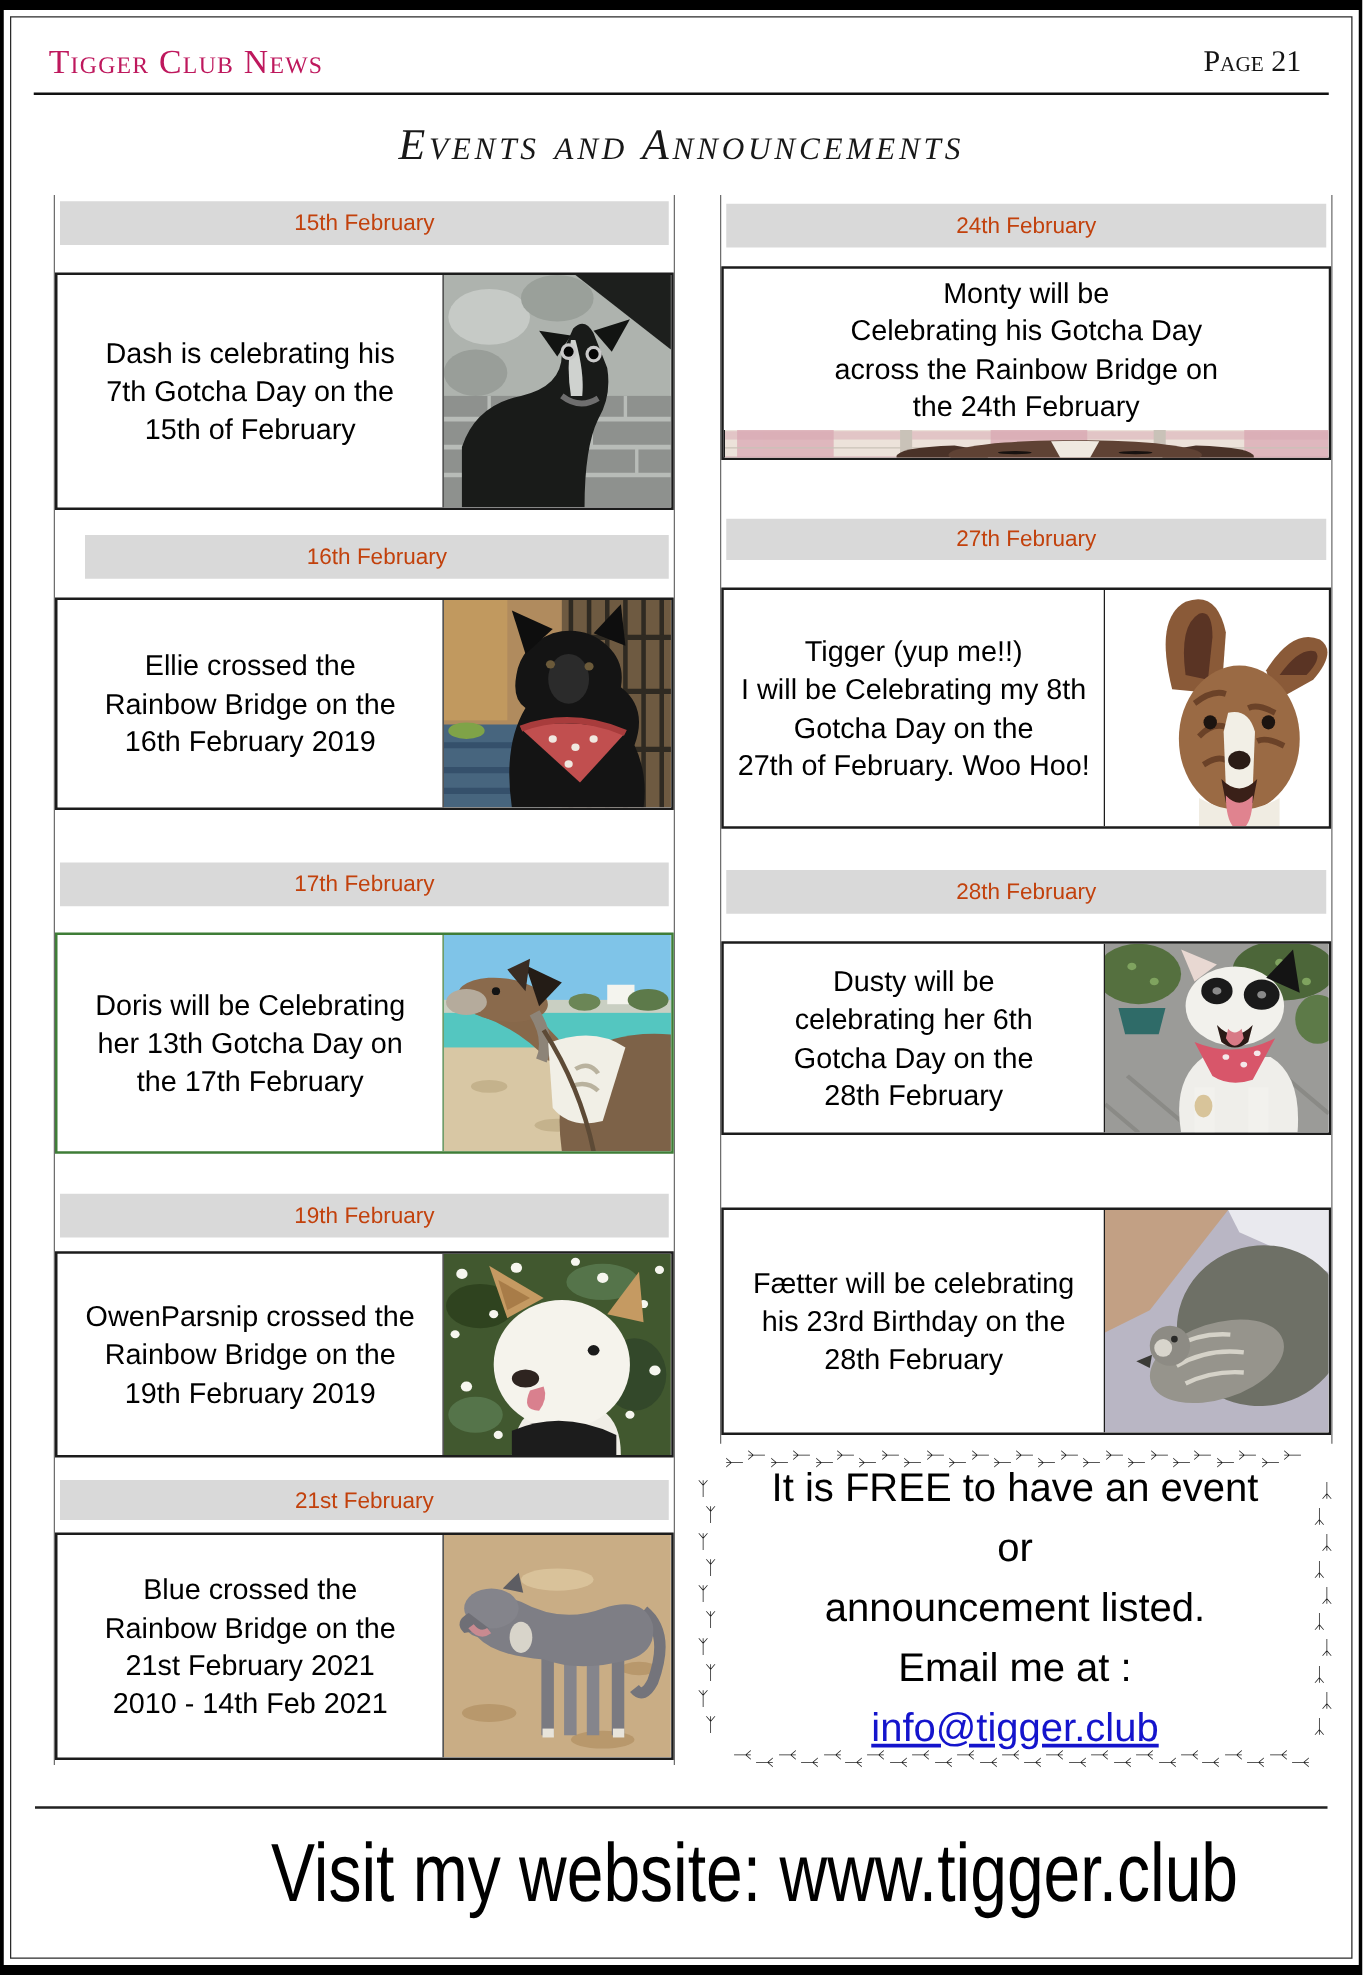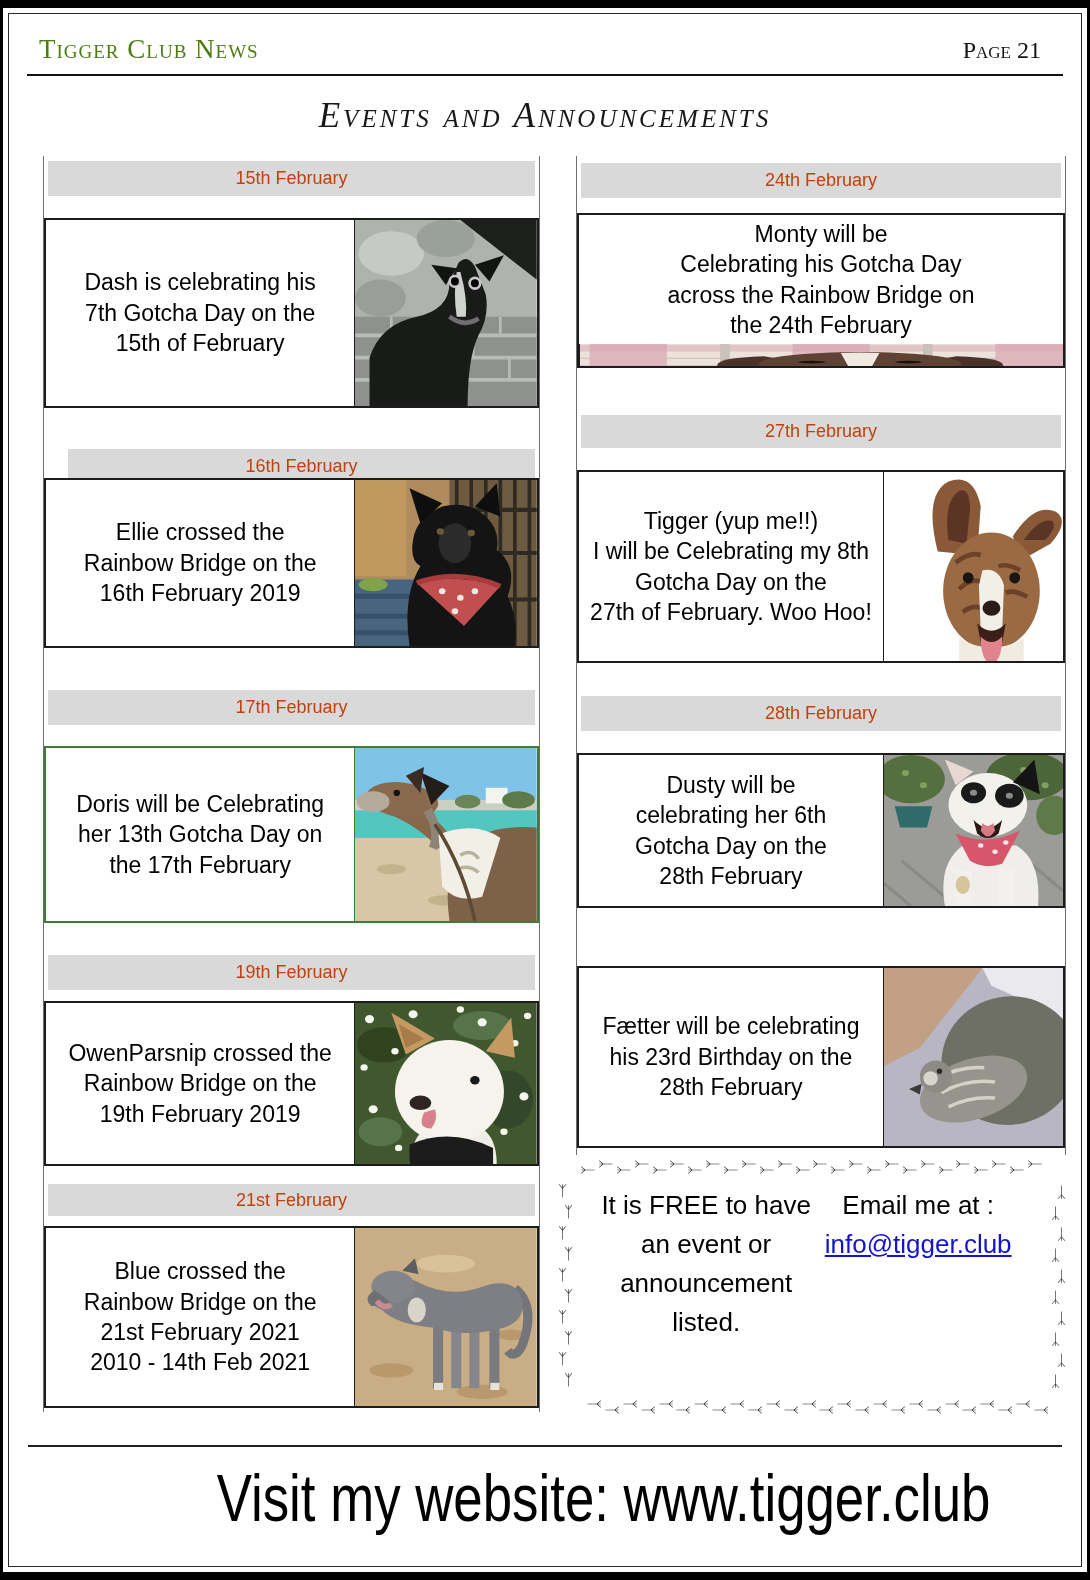--- a/index.html
+++ b/index.html
@@ -3,21 +3,21 @@
 <meta charset="utf-8">
 <style>
   html,body{margin:0;padding:0;background:#fff;}
   .page{position:relative;width:1090px;height:1580px;background:#fff;box-sizing:border-box;
         border:3px solid #000;border-top-width:8px;border-bottom-width:8px;overflow:hidden;
         font-family:"Liberation Sans",sans-serif;color:#000;}
   .inner-frame{position:absolute;inset:5px;border:1px solid #2a2a2a;pointer-events:none;}
 
   
   .masthead{position:absolute;left:36px;top:26px;font-family:"Liberation Serif",serif;
-            font-variant:small-caps;font-size:27px;letter-spacing:1px;color:#4d7c0f;}
+            font-variant:small-caps;font-size:27px;letter-spacing:1px;color:#be185d;}
   .page-num{position:absolute;right:46px;top:29px;font-family:"Liberation Serif",serif;
             font-variant:small-caps;font-size:24px;color:#141414;}
   .header-rule{position:absolute;left:24px;right:24px;top:66px;border-top:2px solid #111;}
   .section-title{position:absolute;left:0;width:100%;top:88px;text-align:center;
             font-family:"Liberation Serif",serif;font-variant:small-caps;font-size:35px;
             letter-spacing:3px;color:#181818;font-style:italic;}
 
   
   .col{position:absolute;border-left:1px solid #6e6e6e;border-right:1px solid #6e6e6e;box-sizing:border-box;}
   .col-left{left:40px;top:148px;width:497px;height:1256px;}
@@ -28,21 +28,21 @@
             font-weight:normal;font-size:18px;color:#c2410c;}
   .event-card{position:absolute;left:0;right:0;border:2px solid #1c1c1c;background:#fff;
             display:flex;box-sizing:border-box;overflow:hidden;}
   .card-text{flex:1;display:flex;align-items:center;justify-content:center;padding:4px 8px;}
   .card-text span{display:block;text-align:center;white-space:pre-line;font-size:23px;line-height:1.32;color:#000;}
   .card-photo{flex:0 0 37%;position:relative;overflow:hidden;border-left:1px solid #1c1c1c;}
   .card-photo svg{position:absolute;inset:0;width:100%;height:100%;display:block;}
 
   
   .lb1{top:5px;}   .lc1{top:62px;height:190px;}
-  .lb2{top:293px;margin-left:20px;} .lc2{top:322px;height:170px;}
+  .lb2{top:272px;margin-left:20px;} .lc2{top:322px;height:170px;}
   .lb3{top:534px;} .lc3{top:590px;height:177px;border-color:#3f7d37;}
   .lc3 .card-photo{border-left-color:#3f7d37;}
   .lb4{top:799px;} .lc4{top:845px;height:165px;}
   .lb5{top:1028px;height:32px;} .lc5{top:1070px;height:182px;}
   
   .rb1{top:7px;}   .rc1{top:57px;height:155px;flex-direction:column;}
   .rc1 .card-photo{flex-basis:31.5%;}
   .rb2{top:259px;height:33px;} .rc2{top:314px;height:193px;}
   .rb3{top:540px;} .rc3{top:597px;height:155px;}
   .rc4{top:810px;height:182px;}
@@ -55,22 +55,22 @@
   .prints-top span{display:inline-block;transform:rotate(-90deg);}
   .prints-top span:nth-child(even){position:relative;top:-6px;}
   .prints-bottom{position:absolute;bottom:0;left:30px;right:26px;display:flex;justify-content:space-between;height:20px;}
   .prints-bottom span{display:inline-block;transform:rotate(90deg);}
   .prints-bottom span:nth-child(even){position:relative;top:6px;}
   .prints-left{position:absolute;left:2px;top:26px;bottom:26px;width:18px;display:flex;flex-direction:column;justify-content:space-between;}
   .prints-left span:nth-child(even){position:relative;left:6px;}
   .prints-right{position:absolute;right:2px;top:26px;bottom:26px;width:18px;display:flex;flex-direction:column;justify-content:space-between;align-items:flex-end;}
   .prints-right span{display:inline-block;transform:rotate(180deg);}
   .prints-right span:nth-child(even){position:relative;right:6px;}
-  .notice-content{position:absolute;left:44px;right:44px;top:28px;bottom:28px;display:flex;
-            justify-content:center;text-align:center;font-size:26px;line-height:1.5;color:#000;}
+  .notice-content{position:absolute;left:44px;right:44px;top:28px;bottom:28px;display:flex;flex-direction:column;
+            justify-content:center;text-align:center;font-size:32px;line-height:1.5;color:#000;}
   .notice-lines{white-space:pre-line;}
   .email-link{color:#1414cc;text-decoration:underline;}
 
   
   .footer-rule{position:absolute;left:25px;right:25px;top:1437px;border-top:2px solid #222;}
   .footer-text{position:absolute;left:0;width:100%;top:1452px;text-align:right;}
   .footer-text span{display:inline-block;transform:scaleX(.8);transform-origin:center;
             white-space:nowrap;font-size:66px;letter-spacing:0;color:#000;}
 </style>
 </head>

